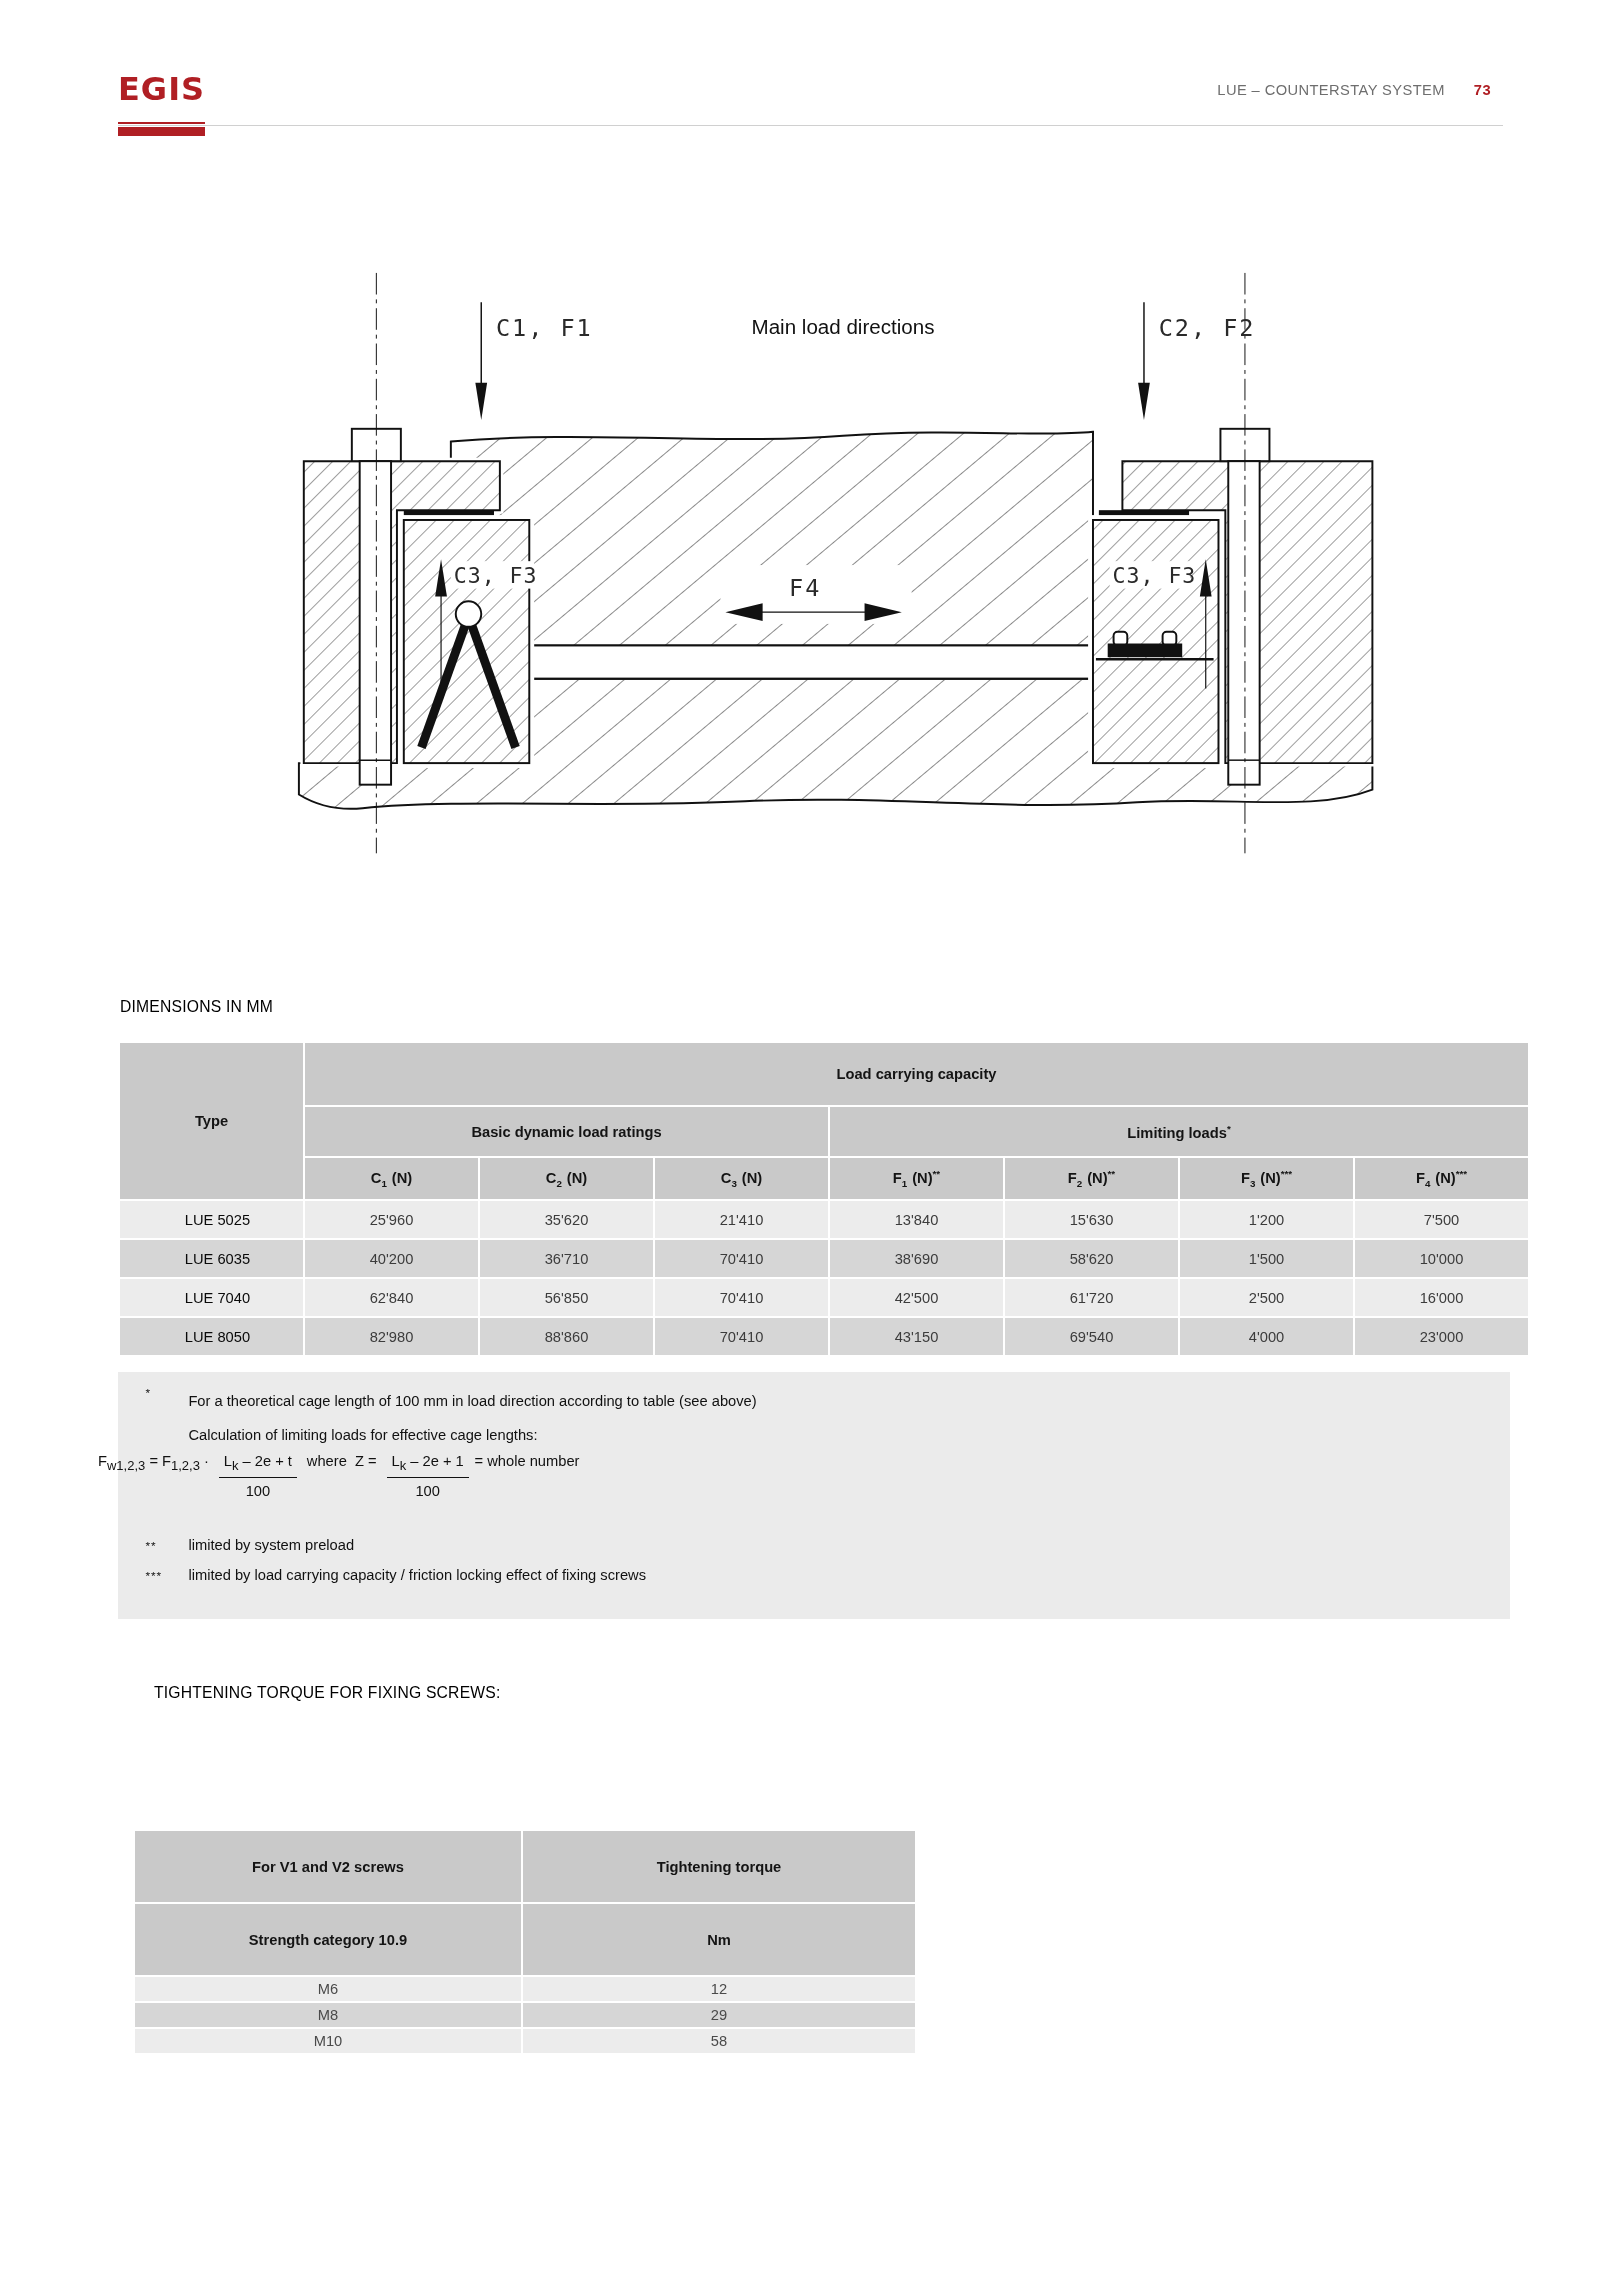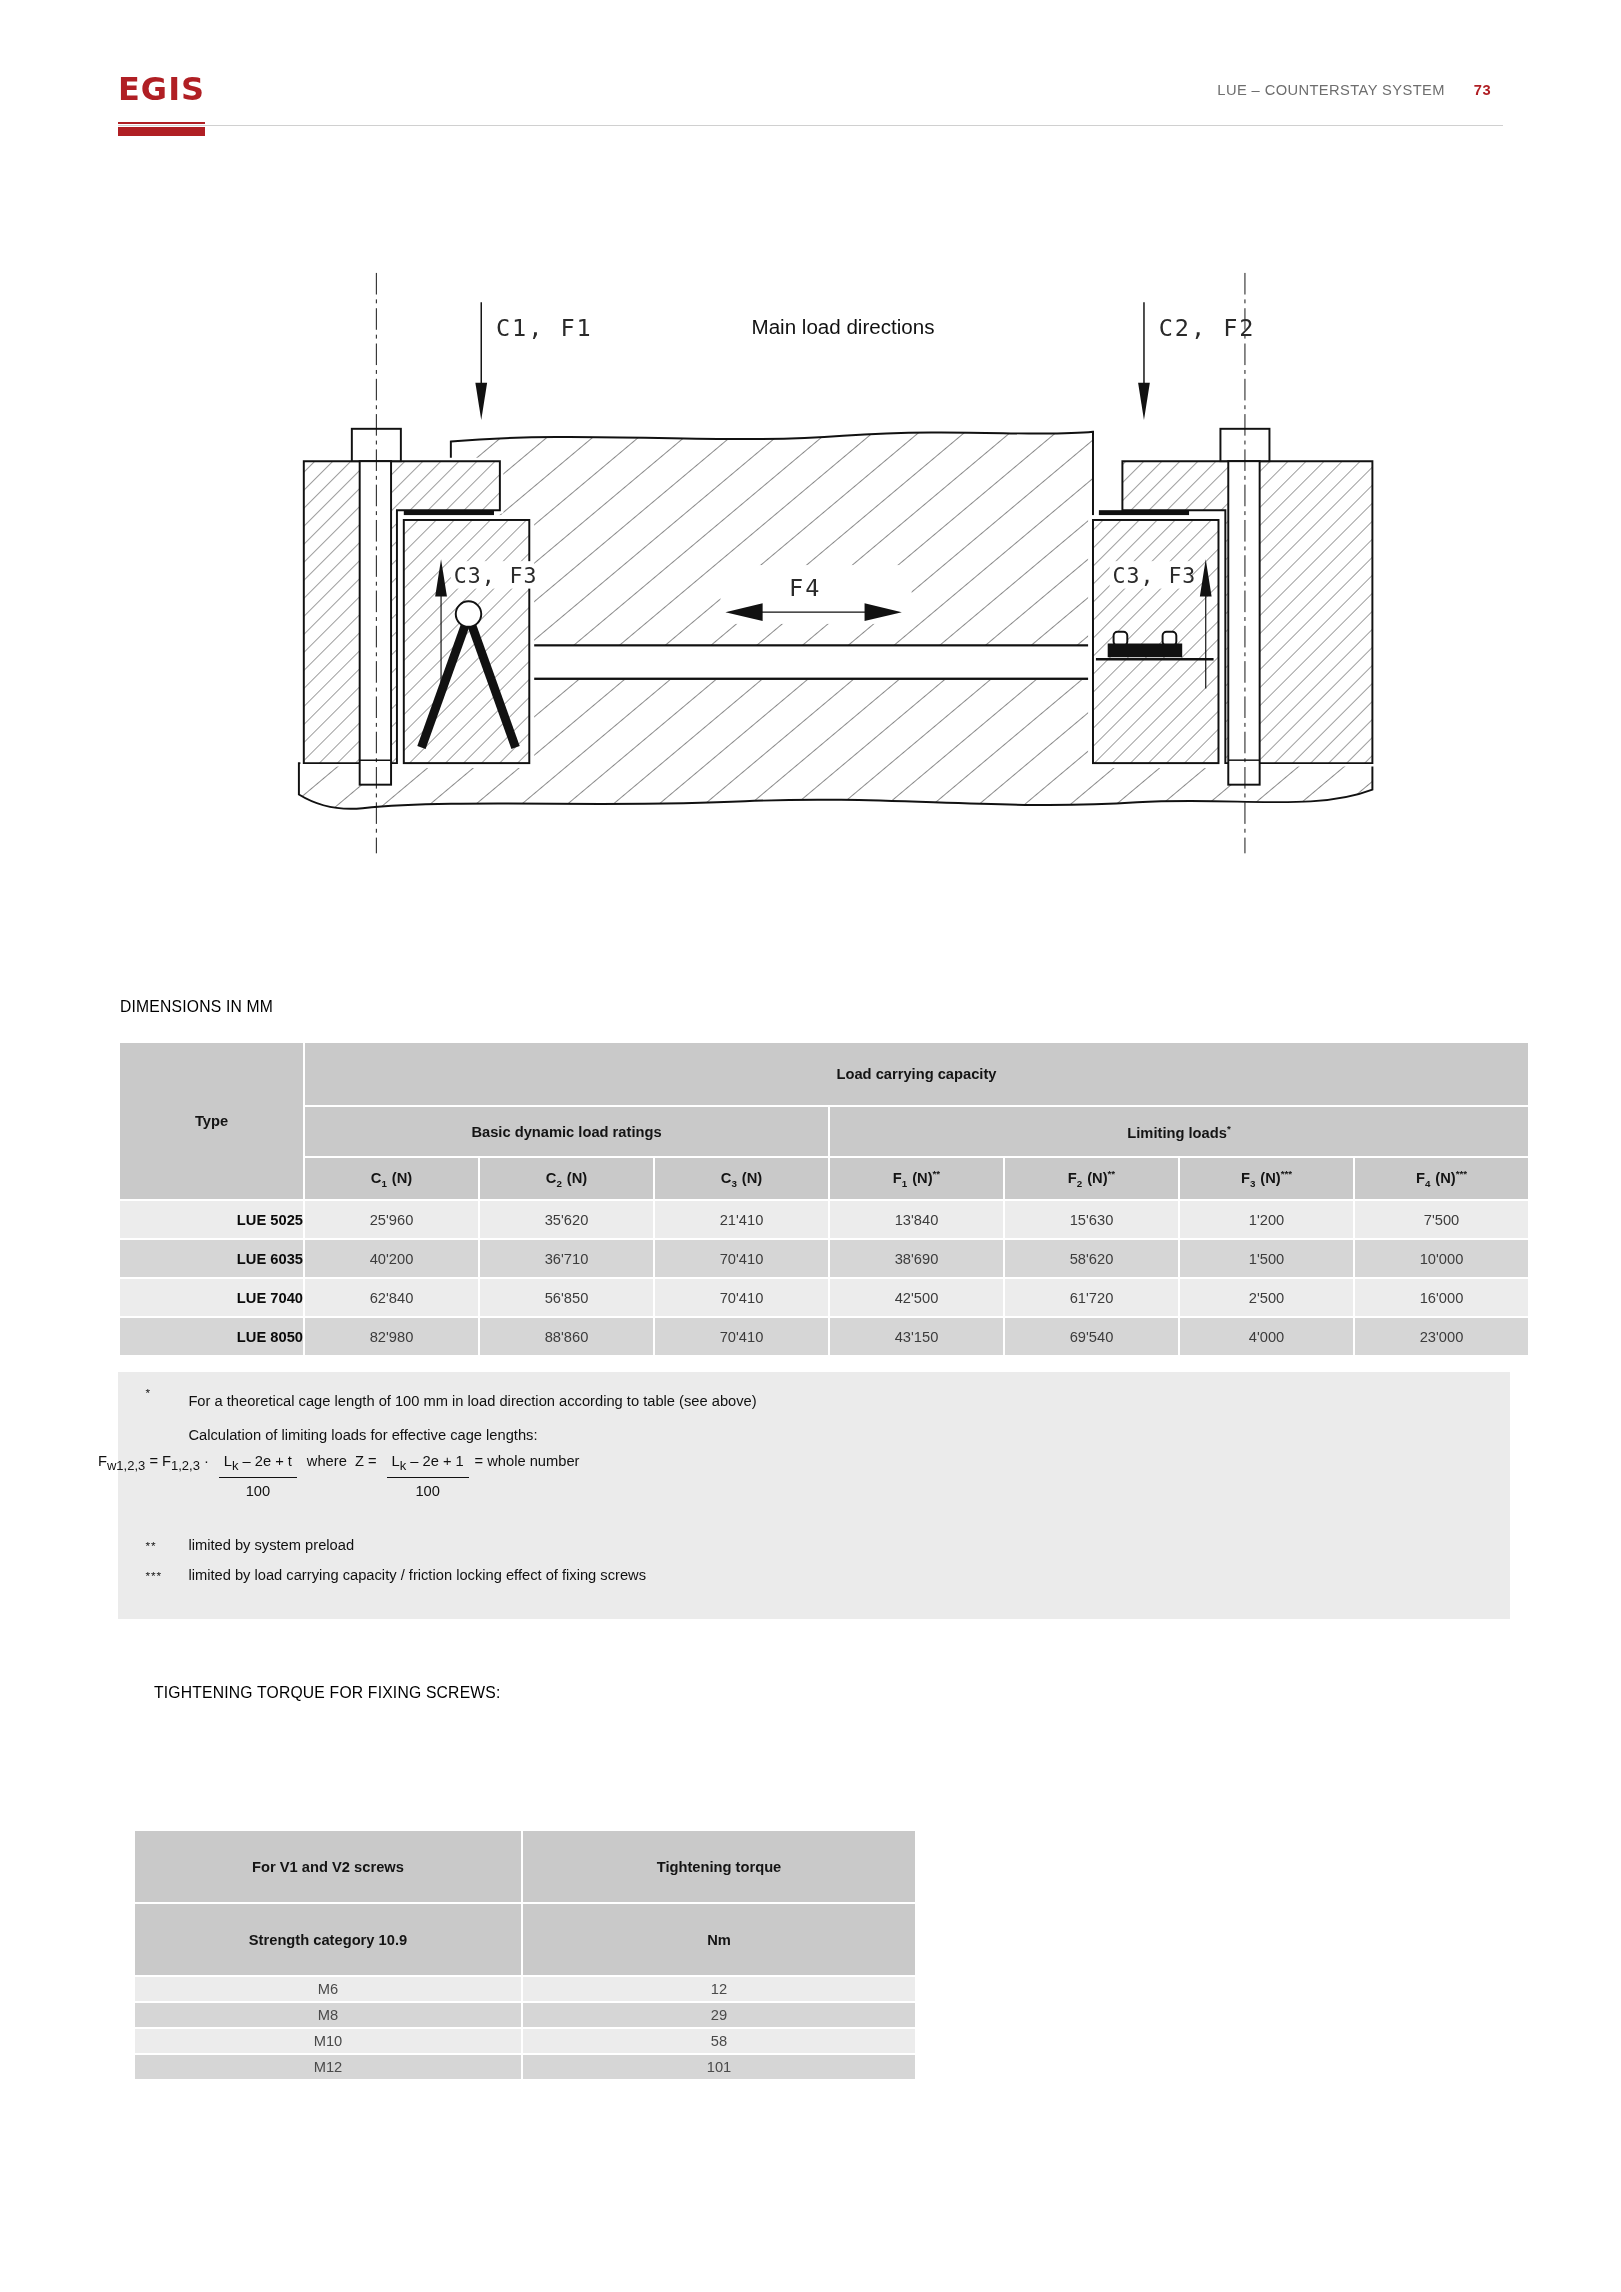--- a/index.html
+++ b/index.html
@@ -28,21 +28,21 @@
 
   
   table.grid{border-collapse:separate;border-spacing:2.9px;table-layout:fixed;}
   table.grid th,table.grid td{padding:0;font-size:14.7px;text-align:center;vertical-align:middle;}
   .hdr{background:#c9c9c9;font-weight:bold;color:#141414;}
   .r-light{background:#ececec;} .r-dark{background:#d6d6d6;}
   .load-table{position:absolute;left:118px;top:1041px;width:1392px;}
   .load-table tr.gh{height:62px;} .load-table tr.sg{height:49px;}
   .load-table tr.ch{height:41px;} .load-table tr.dr{height:37px;}
   .load-table td.val{color:#3c3c3c;}
-  .load-table td.type{ text-align:right;padding-left:11.8px;font-weight:bold;color:#0a0a0a;}
+  .load-table td.type{ text-align:center;padding-left:11.8px;font-weight:normal;color:#0a0a0a;}
   table.grid sub{font-size:9.8px;} table.grid sup{font-size:9.8px;}
   .unit{margin-left:4.9px;}
 
   
   .notes{position:absolute;left:118px;top:1372px;width:1392px;height:247px;background:#ebebeb;
          font-size:14.7px;color:#111;}
   .note{position:absolute;left:27.4px;display:flex;}
   .note .mk{width:43px;font-size:11.8px;padding-top:2px;letter-spacing:1px;}
   .note .tx{line-height:34px;}
   .formula{position:absolute;left:98px;top:1453px;display:flex;align-items:flex-start;
@@ -296,21 +296,17 @@
       <td class="r-light">12</td>
     </tr>
     <tr class="dr">
       <td class="r-dark">M8</td>
       <td class="r-dark">29</td>
     </tr>
     <tr class="dr">
       <td class="r-light">M10</td>
       <td class="r-light">58</td>
     </tr>
-    <tr class="dr">
-      <td class="r-dark">M12</td>
-      <td class="r-dark">101</td>
-    </tr>
   </tbody>
     </table>
 
 </div>
 
 
 </body></html>

